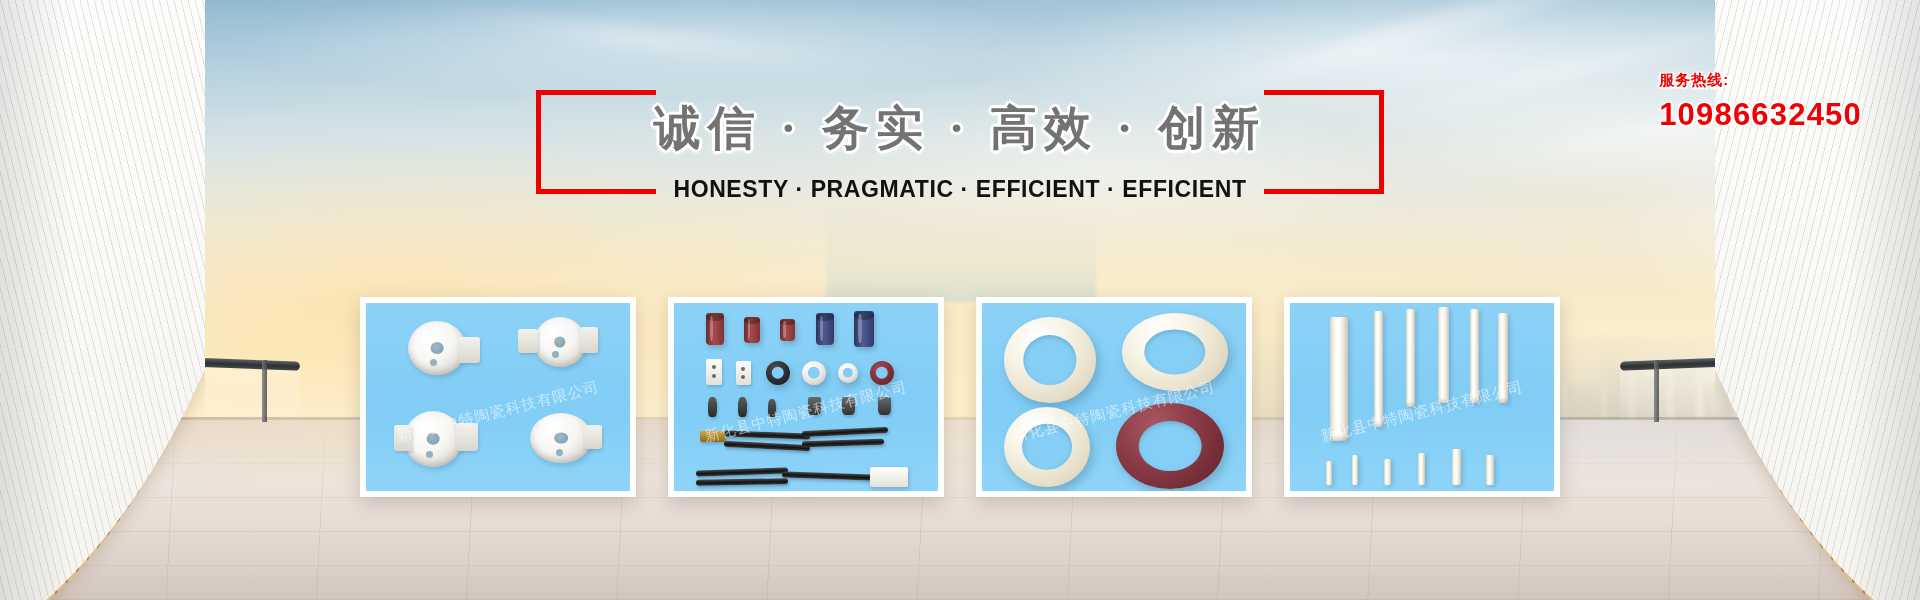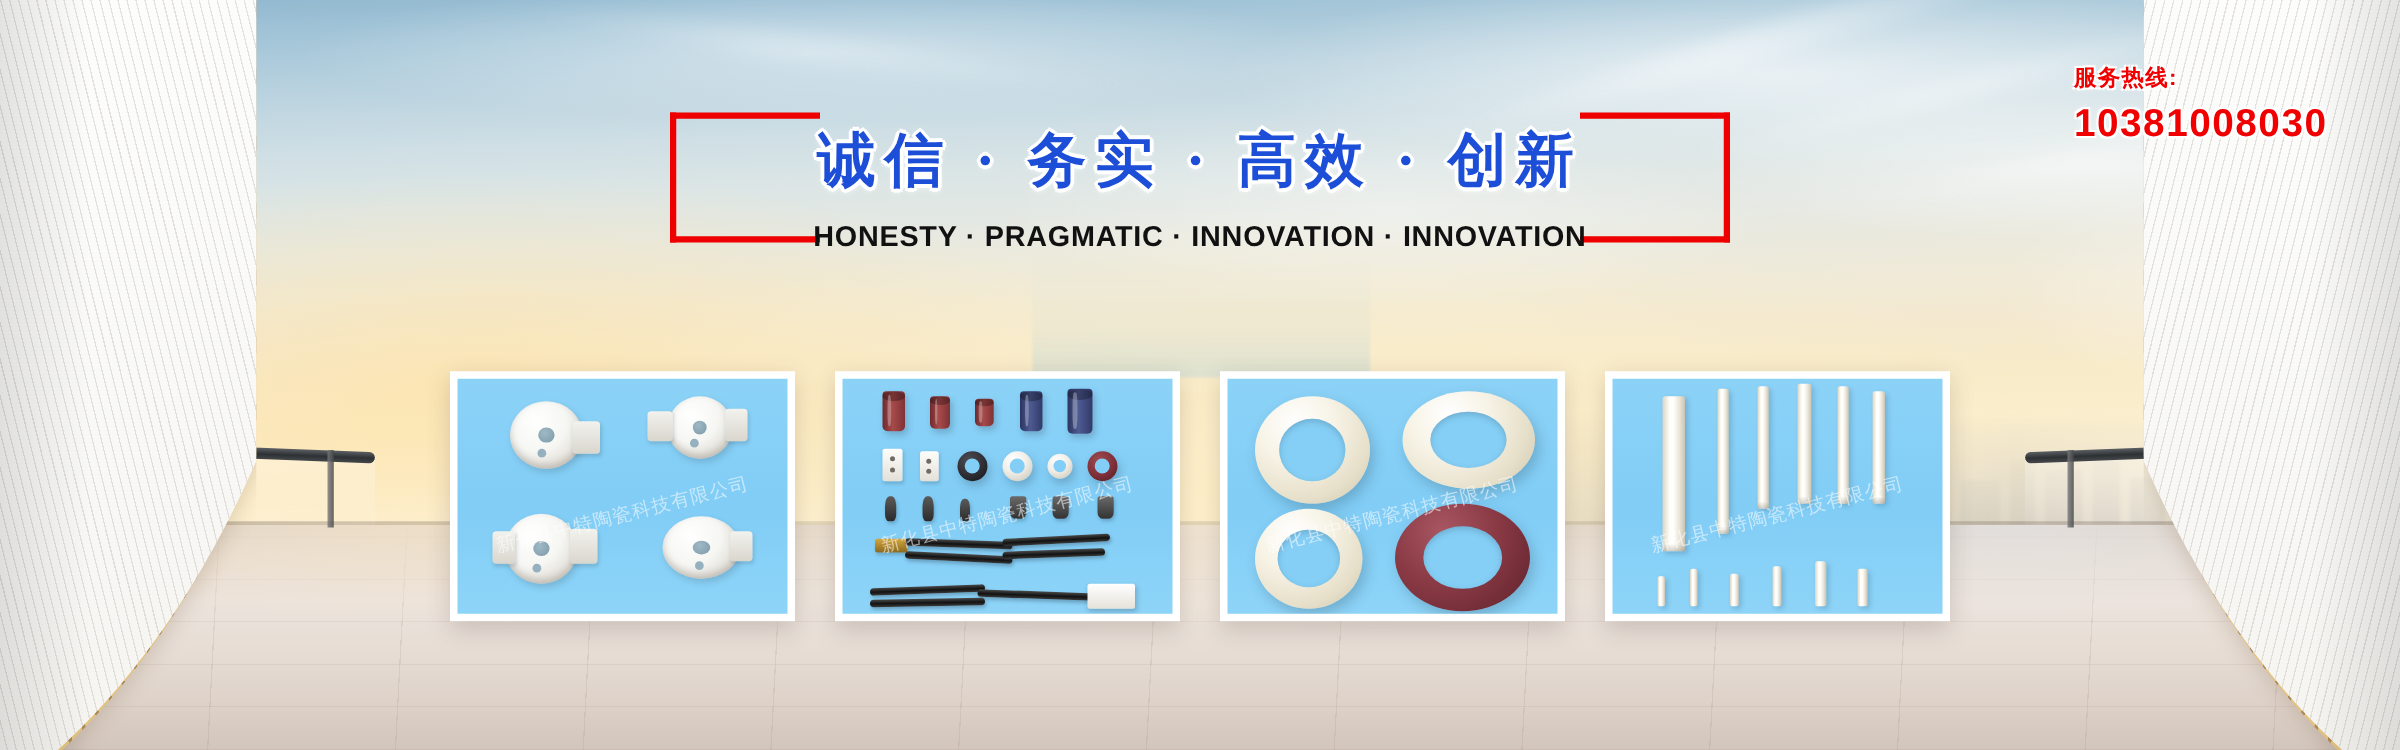--- a/index.html
+++ b/index.html
@@ -249,21 +249,21 @@
     height: 104px;
     top: -6px;
   }
   .bracket.l { left: -24px;  border-top: 5px solid #ee0000; border-left: 5px solid #ee0000; border-bottom: 5px solid #ee0000; }
   .bracket.r { right: -24px; border-top: 5px solid #ee0000; border-right: 5px solid #ee0000; border-bottom: 5px solid #ee0000; }
 
   .slogan-cn {
     font-family: "Liberation Serif", "DejaVu Serif", serif;
     font-size: 47px;
     font-weight: 700;
-    color: #1d4ed8;
+    color: #737373;
     letter-spacing: 7px;
     white-space: nowrap;
     text-shadow:
       -2px -2px 0 #fff,  2px -2px 0 #fff,
       -2px  2px 0 #fff,  2px  2px 0 #fff,
       -3px  0   0 #fff,  3px  0   0 #fff,
        0   -3px 0 #fff,  0    3px 0 #fff,
        0 2px 6px rgba(255,255,255,0.9);
     position: relative;
     z-index: 2;
@@ -290,21 +290,21 @@
   .contact div {
     color: #f00000;
     font-weight: 700;
     white-space: nowrap;
     text-shadow:
       -1.5px -1.5px 0 #fff, 1.5px -1.5px 0 #fff,
       -1.5px  1.5px 0 #fff, 1.5px  1.5px 0 #fff,
        0 0 6px rgba(255,255,255,0.85);
   }
   .c-maker { font-size: 24px; letter-spacing: 1px; }
-  .c-label { font-size: 18px; letter-spacing: 1px; }
+  .c-label { font-size: 15px; margin-top: 21px; letter-spacing: 1px; }
   .c-phone { font-size: 31px; margin-top: 7px; letter-spacing: 1.2px; }
 
   
   .panels {
     position: absolute;
     left: 0; right: 0;
     top: 297px;
     display: flex;
     justify-content: center;
     gap: 32px;
@@ -555,26 +555,26 @@
     <div class="canopy-white-lines"></div>
     <div class="canopy-edge-fade"></div>
   </div>
 
   <div class="headline">
     <div class="slogan-row">
       <div class="bracket l"></div>
       <div class="bracket r"></div>
       <div class="slogan-cn">诚信 · 务实 · 高效 · 创新</div>
     </div>
-    <div class="slogan-en">HONESTY · PRAGMATIC · INNOVATION · INNOVATION</div>
+    <div class="slogan-en">HONESTY · PRAGMATIC · EFFICIENT · EFFICIENT</div>
   </div>
 
   <div class="contact">
     <div class="c-label">服务热线:</div>
-    <div class="c-phone">10381008030</div>
+    <div class="c-phone">10986632450</div>
   </div>
 
   <div class="panels">
 
     <div class="panel">
       <div class="panel-inner">
         <div class="wm">新化县中特陶瓷科技有限公司</div>
 
         <div class="part cap" style="left:42px; top:18px; width:58px; height:54px;">
           <div class="cap-small-hole" style="left:22px; top:38px;"></div>

